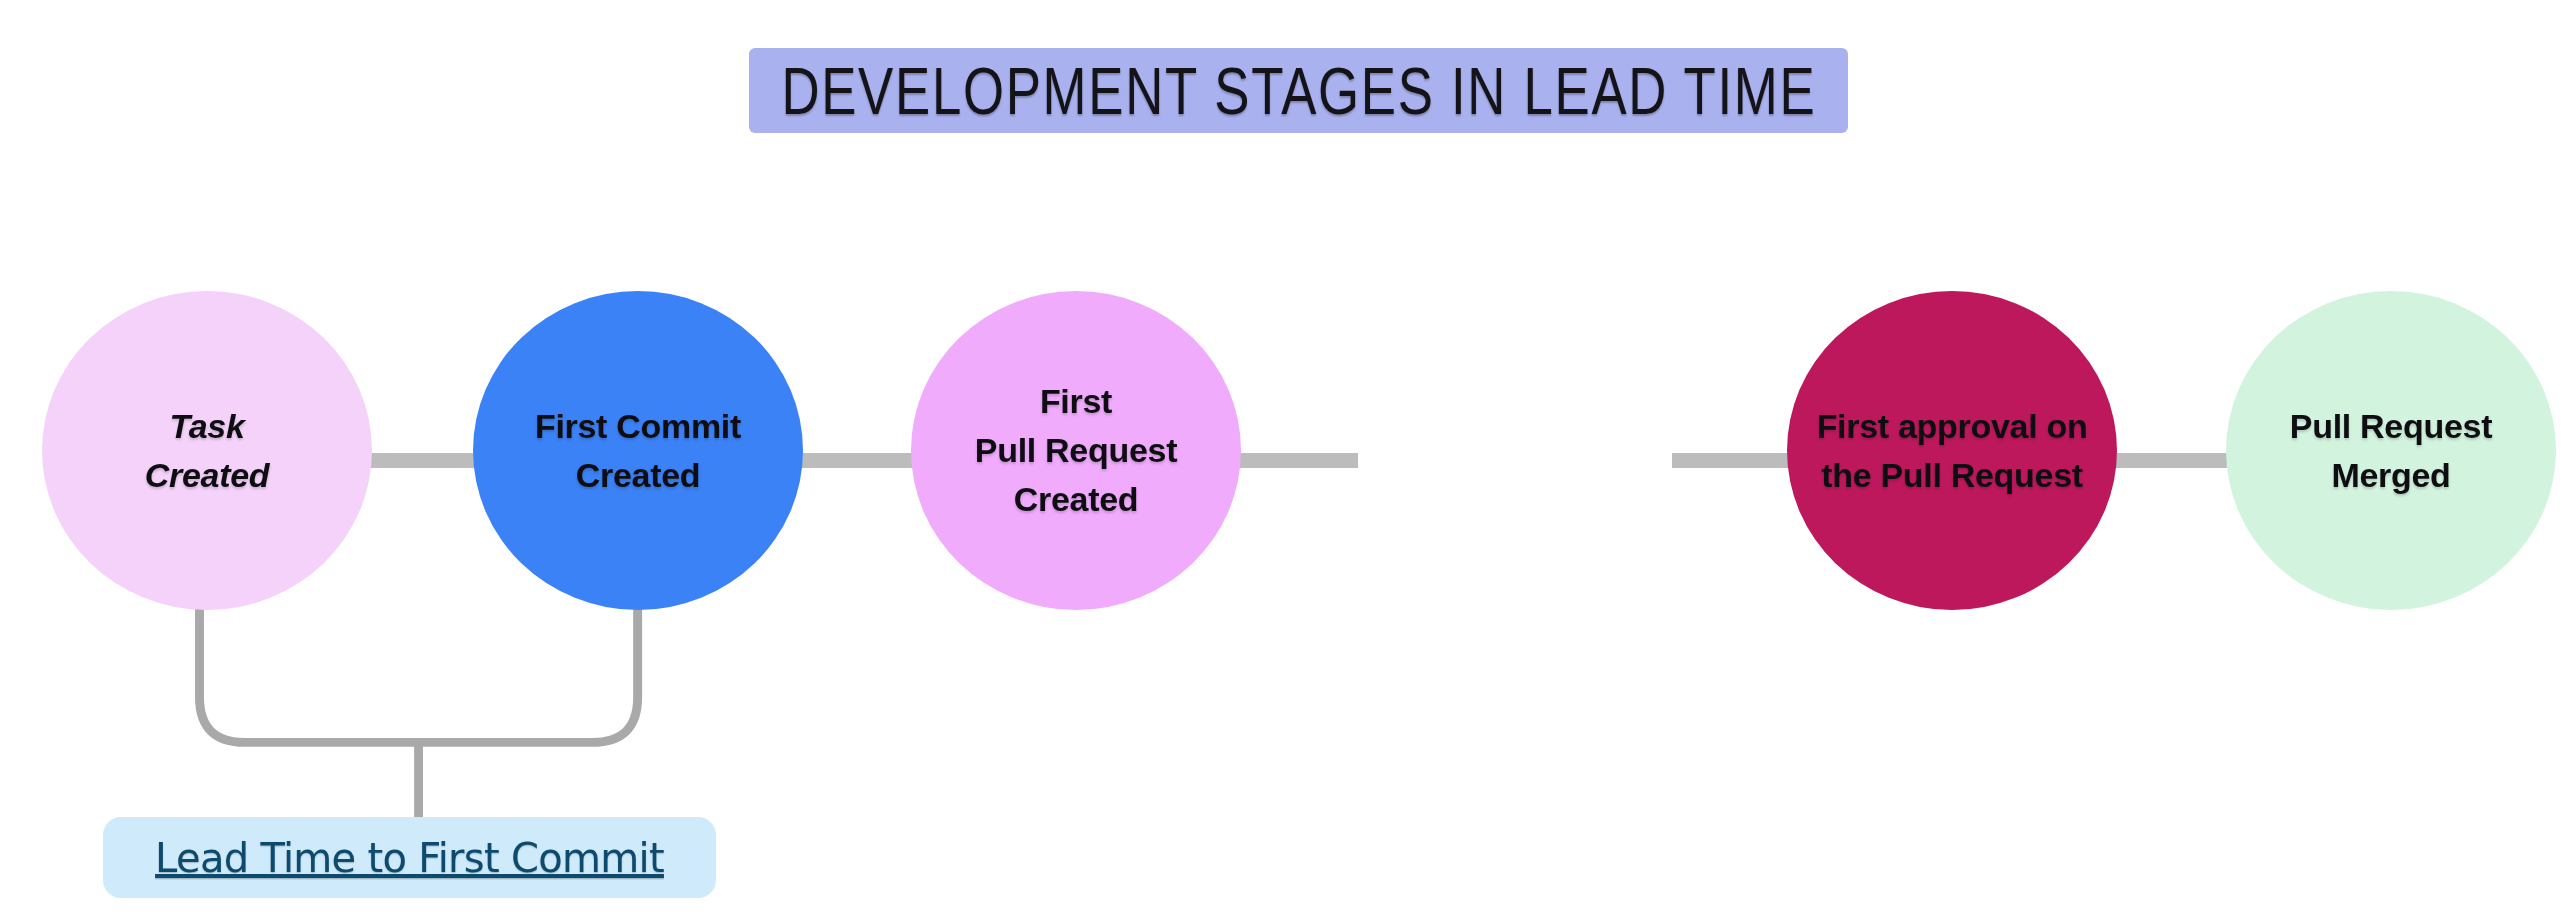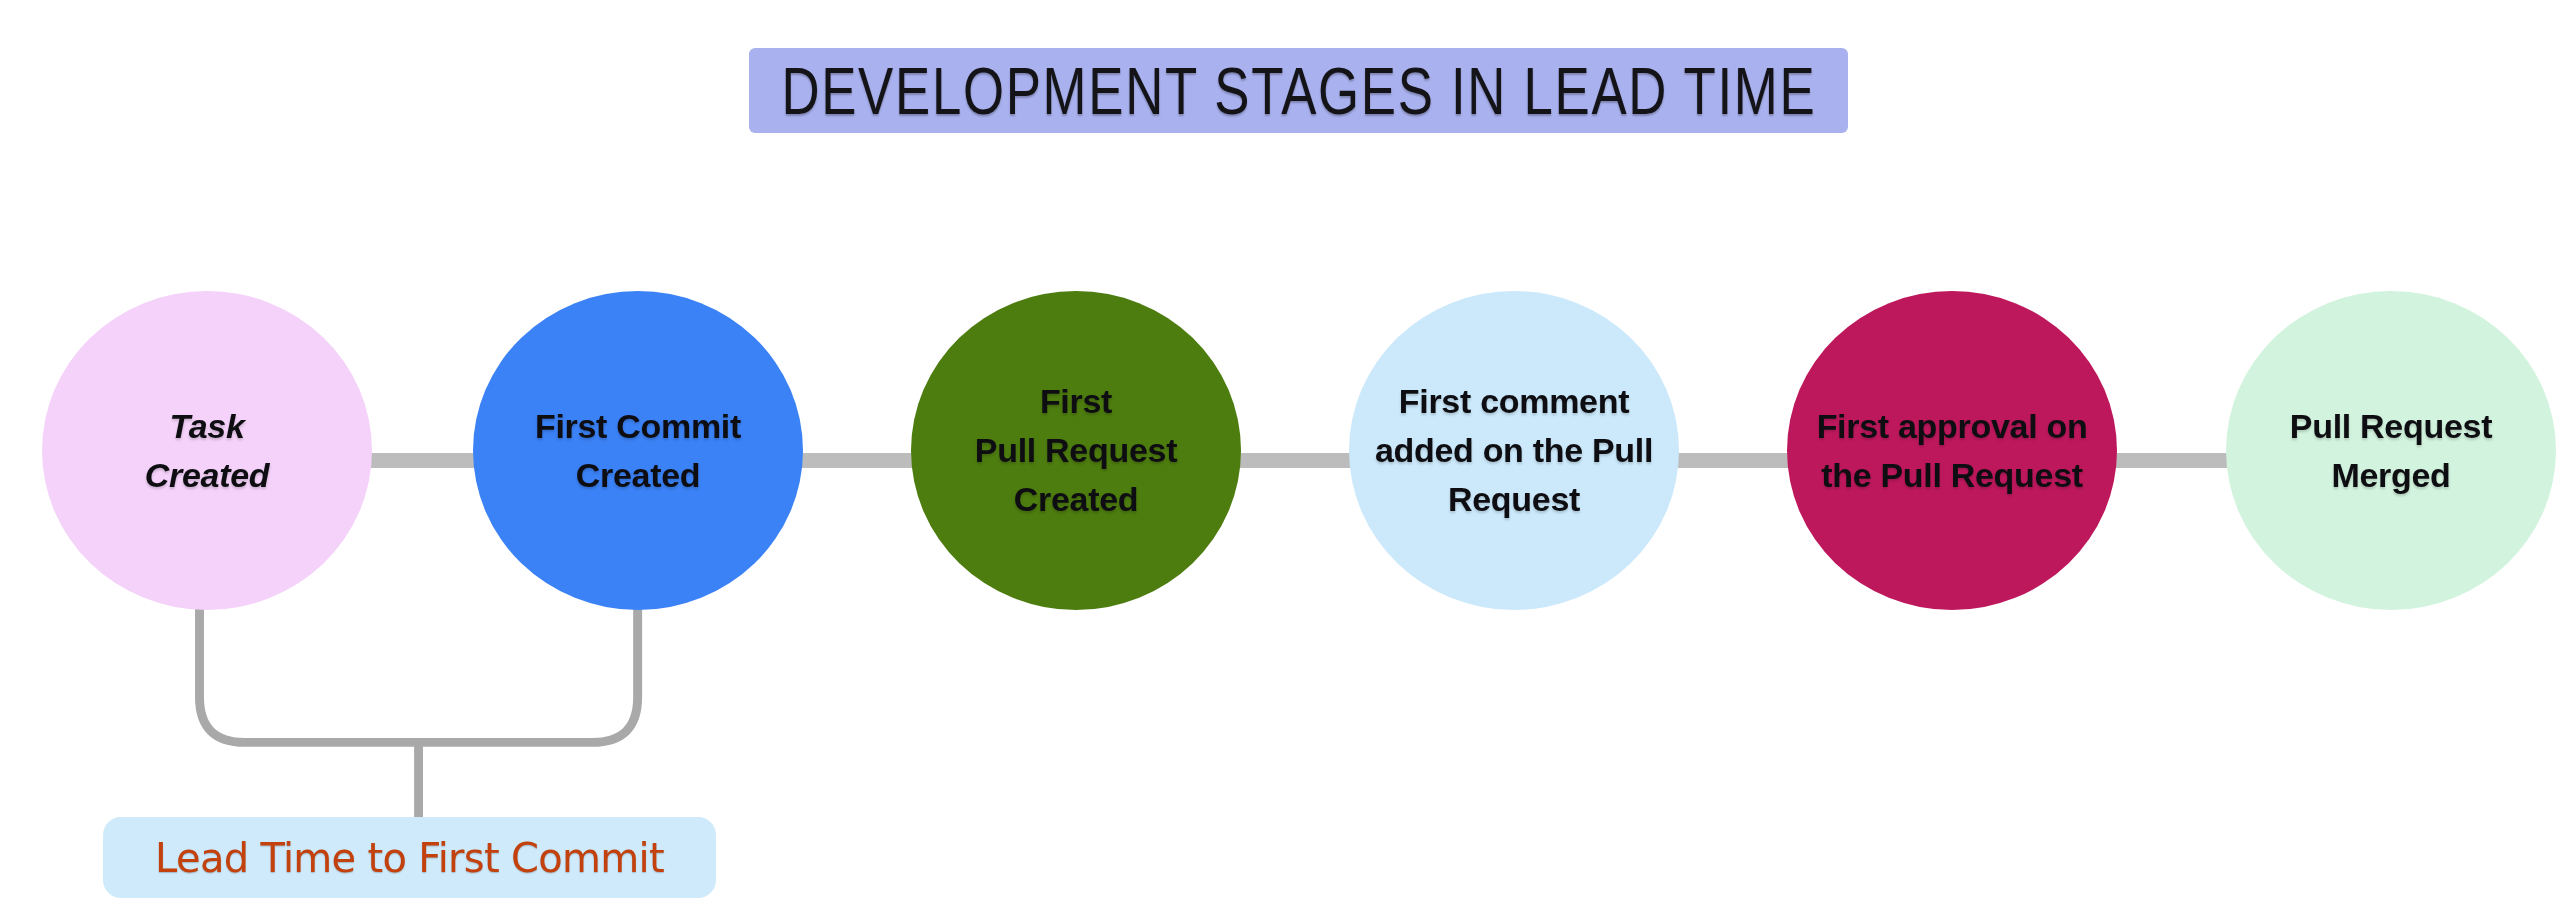--- a/index.html
+++ b/index.html
@@ -108,22 +108,23 @@
     align-items: center;
     justify-content: center;
     z-index: 2;
   }
   .annotation-text {
     font-family: "DejaVu Sans", sans-serif;
     font-size: 40px;
     font-weight: 400;
     letter-spacing: -0.7px;
     white-space: nowrap;
-    color: #c2410c;
+    color: #0c4a6e;
     text-shadow: 0 1.4px 1.4px rgba(0,0,0,0.22);
+    text-decoration: underline;
   }
 </style>
 </head>
 <body>
 
 <div class="canvas">
 
   <div class="title-banner" style="background-color: rgb(169, 177, 238);">
     <span class="title-text">DEVELOPMENT STAGES IN LEAD TIME</span>
   </div>
@@ -140,29 +141,24 @@
   </svg>
 
   <div class="stage-circle stage-1" style="background-color: rgb(244, 210, 249);">
     <div class="stage-label">Task
 Created</div>
   </div>
   <div class="stage-circle stage-2" style="background-color: #3b82f6;">
     <div class="stage-label">First Commit
 Created</div>
   </div>
-  <div class="stage-circle stage-3" style="background-color: #4d7c0f;">
+  <div class="stage-circle stage-3" style="background-color: #f0abfc;">
     <div class="stage-label">First
 Pull Request
 Created</div>
-  </div>
-  <div class="stage-circle stage-4" style="background-color: rgb(203, 233, 251);">
-    <div class="stage-label">First comment
-added on the Pull
-Request</div>
   </div>
   <div class="stage-circle stage-5" style="background-color: #be185d;">
     <div class="stage-label">First approval on
 the Pull Request</div>
   </div>
   <div class="stage-circle stage-6" style="background-color: rgb(210, 243, 222);">
     <div class="stage-label">Pull Request
 Merged</div>
   </div>
 

